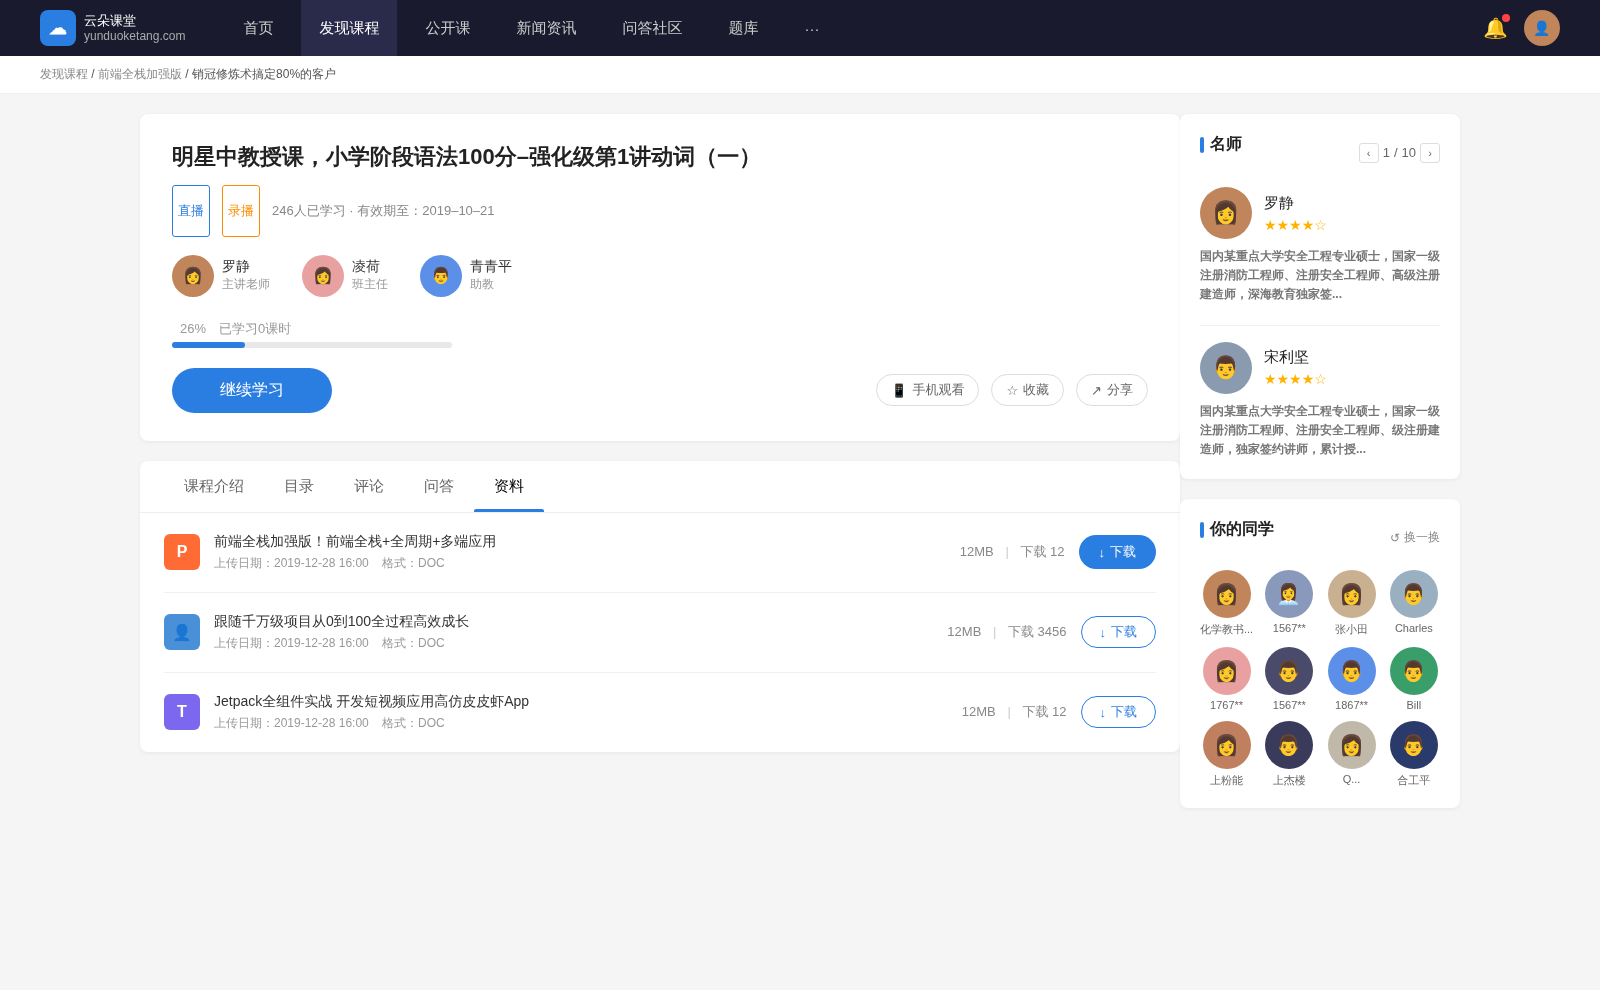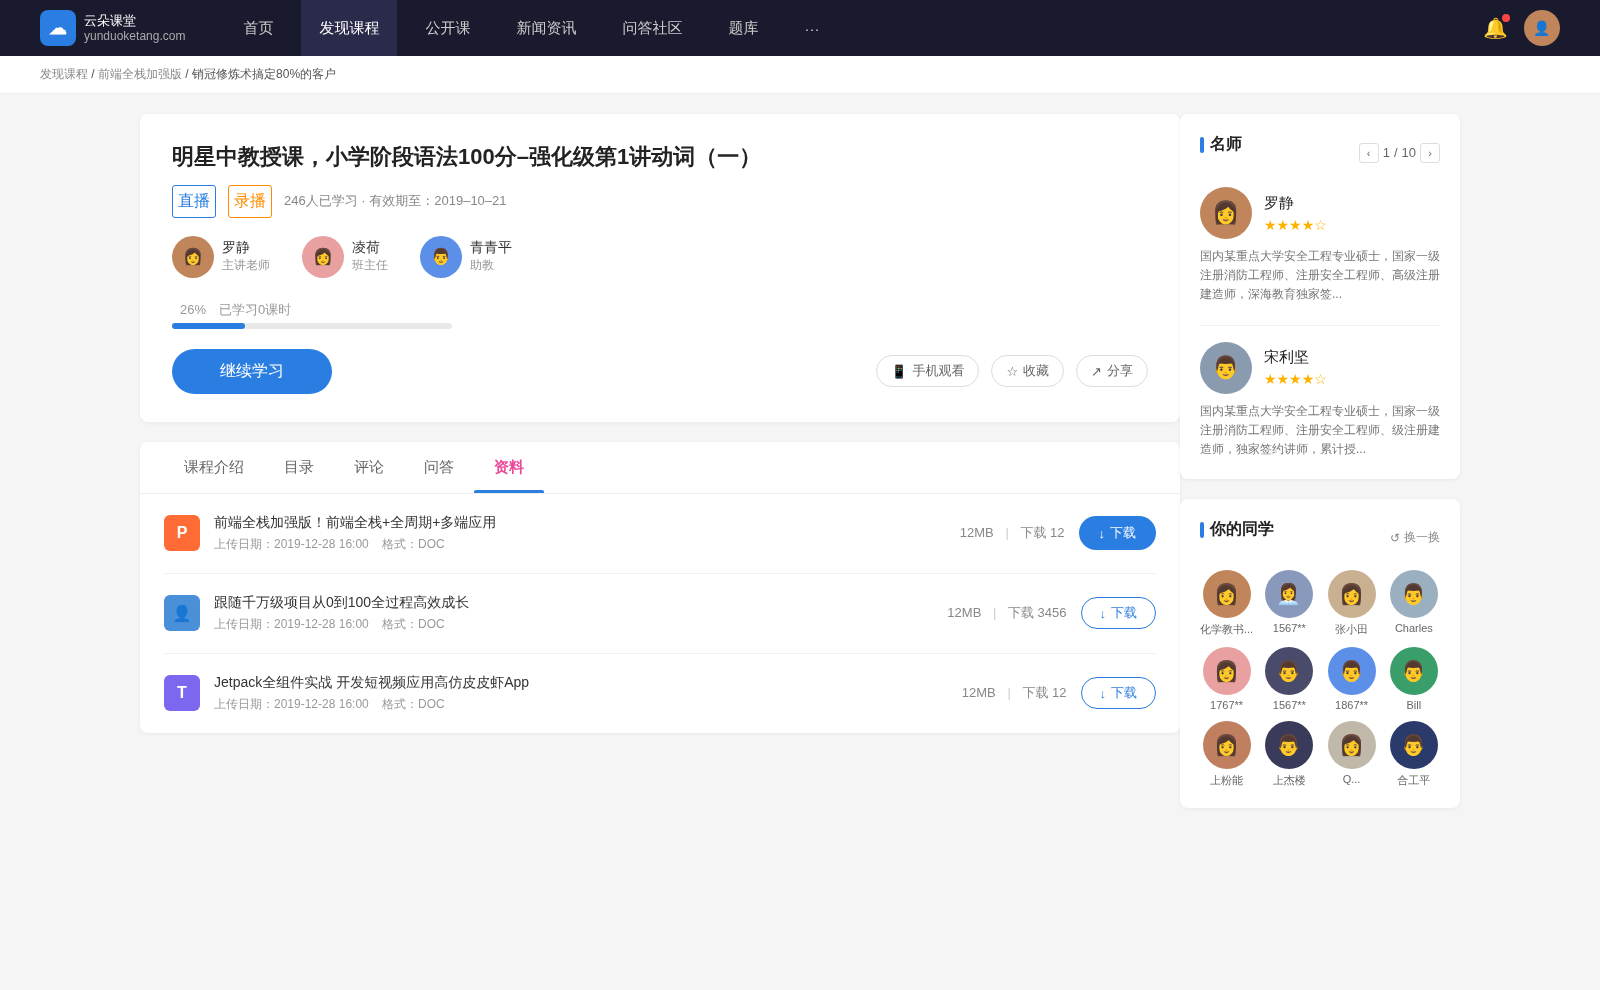--- a/index.html
+++ b/index.html
@@ -27,42 +27,42 @@
     
     .main { max-width: 1400px; margin: 0 auto; padding: 20px 40px; display: flex; }
 
     
     .left { flex: 1; min-width: 0; }
 
     
     .course-card { background: white; border-radius: 8px; padding: 28px 32px 28px; margin-bottom: 20px; box-shadow: 0 1px 4px rgba(0,0,0,0.06); }
     .course-title { font-size: 22px; font-weight: bold; color: #222; margin-bottom: 12px; line-height: 1.4; }
     .course-meta { display: flex; align-items: center; gap: 12px; margin-bottom: 18px; font-size: 13px; color: #888; }
-    .badge { border: 1px solid #2a7de1; color: #2a7de1; border-radius: 3px; padding: 5px 5px; font-size: 16px; }
+    .badge { border: 1px solid #2a7de1; color: #2a7de1; border-radius: 3px; padding: 16px 5px; font-size: 13px; }
     .badge.orange { border-color: #ff8c00; color: #ff8c00; }
     .teachers { display: flex; gap: 32px; margin-bottom: 20px; }
     .teacher-item { display: flex; align-items: center; gap: 8px; }
     .teacher-avatar { width: 42px; height: 42px; border-radius: 50%; background: #ddd; overflow: hidden; display: flex; align-items: center; justify-content: center; font-size: 16px; }
     .teacher-info .name { font-size: 14px; font-weight: 500; color: #333; }
     .teacher-info .role { font-size: 12px; color: #999; }
     .progress-section { margin-bottom: 20px; }
     .progress-pct { font-size: 18px; font-weight: bold; color: #2a7de1; margin-bottom: 4px; }
     .progress-pct span { font-size: 13px; color: #999; font-weight: normal; margin-left: 8px; }
     .progress-bar-bg { height: 6px; background: #e8e8e8; border-radius: 3px; width: 280px; }
     .progress-bar-fill { height: 6px; background: #2a7de1; border-radius: 3px; }
     .course-actions { display: flex; align-items: center; gap: 0; }
     .btn-continue { background: #2a7de1; color: white; border: none; border-radius: 24px; padding: 12px 48px; font-size: 16px; cursor: pointer; font-weight: 500; }
     .action-btns { margin-left: auto; display: flex; gap: 12px; }
     .action-btn { display: flex; align-items: center; gap: 5px; color: #666; font-size: 13px; border: 1px solid #ddd; border-radius: 20px; padding: 6px 14px; cursor: pointer; background: white; }
 
     
     .tabs-card { background: white; border-radius: 8px; box-shadow: 0 1px 4px rgba(0,0,0,0.06); }
     .tabs-header { display: flex; border-bottom: 1px solid #eee; padding: 0 24px; }
     .tab-item { padding: 16px 20px; font-size: 15px; color: #666; cursor: pointer; position: relative; }
-    .tab-item.active { color: #ec4899; font-weight: 700; }
+    .tab-item.active { color: #000000; font-weight: 400; }
     .tab-item.active::after { content: ''; position: absolute; bottom: 0; left: 0; right: 0; height: 3px; background: #2a7de1; border-radius: 2px 2px 0 0; }
 
     
     .resource-list { padding: 0 24px; }
     .resource-item { display: flex; align-items: center; padding: 20px 0; border-bottom: 1px solid #f0f0f0; gap: 14px; }
     .resource-item:last-child { border-bottom: none; }
     .resource-icon { width: 36px; height: 36px; border-radius: 6px; display: flex; align-items: center; justify-content: center; font-weight: bold; color: white; font-size: 16px; flex-shrink: 0; }
     .resource-icon.p { background: #ff6b35; }
     .resource-icon.person { background: #4a90d9; }
     .resource-icon.t { background: #7b68ee; }
@@ -82,21 +82,21 @@
     .sidebar-header { display: flex; align-items: center; justify-content: space-between; margin-bottom: 16px; }
     .pagination-small { display: flex; align-items: center; gap: 4px; font-size: 13px; color: #666; }
     .page-btn { width: 20px; height: 20px; border: 1px solid #ddd; border-radius: 3px; display: flex; align-items: center; justify-content: center; cursor: pointer; font-size: 11px; color: #666; background: white; }
 
     .teacher-card { margin-bottom: 20px; }
     .teacher-card:last-child { margin-bottom: 0; }
     .tc-top { display: flex; align-items: center; gap: 12px; margin-bottom: 8px; }
     .tc-avatar { width: 52px; height: 52px; border-radius: 50%; background: #ddd; overflow: hidden; display: flex; align-items: center; justify-content: center; flex-shrink: 0; }
     .tc-name { font-size: 15px; font-weight: 500; color: #222; margin-bottom: 4px; }
     .stars { color: #ffb300; font-size: 14px; }
-    .tc-desc { font-size: 12px; color: #777; line-height: 1.6; }
+    .tc-desc { font-size: 12px; color: #777; line-height: 1.6; font-weight: bold; }
     .tc-divider { border: none; border-top: 1px solid #f0f0f0; margin: 16px 0; }
 
     
     .classmates-header { display: flex; align-items: center; justify-content: space-between; margin-bottom: 14px; }
     .refresh-btn { display: flex; align-items: center; gap: 4px; color: #888; font-size: 12px; cursor: pointer; }
     .classmates-grid { display: grid; grid-template-columns: repeat(4, 1fr); gap: 10px; }
     .classmate-item { display: flex; flex-direction: column; align-items: center; gap: 4px; }
     .classmate-avatar { width: 48px; height: 48px; border-radius: 50%; overflow: hidden; display: flex; align-items: center; justify-content: center; font-size: 20px; background: #ddd; }
     .classmate-name { font-size: 11px; color: #666; text-align: center; max-width: 56px; overflow: hidden; text-overflow: ellipsis; white-space: nowrap; }
 

